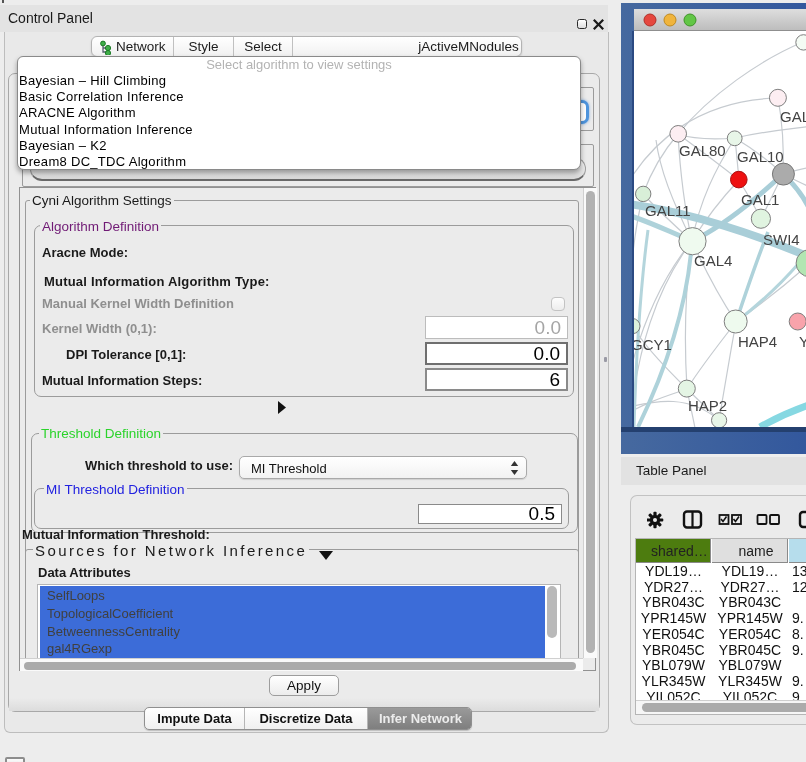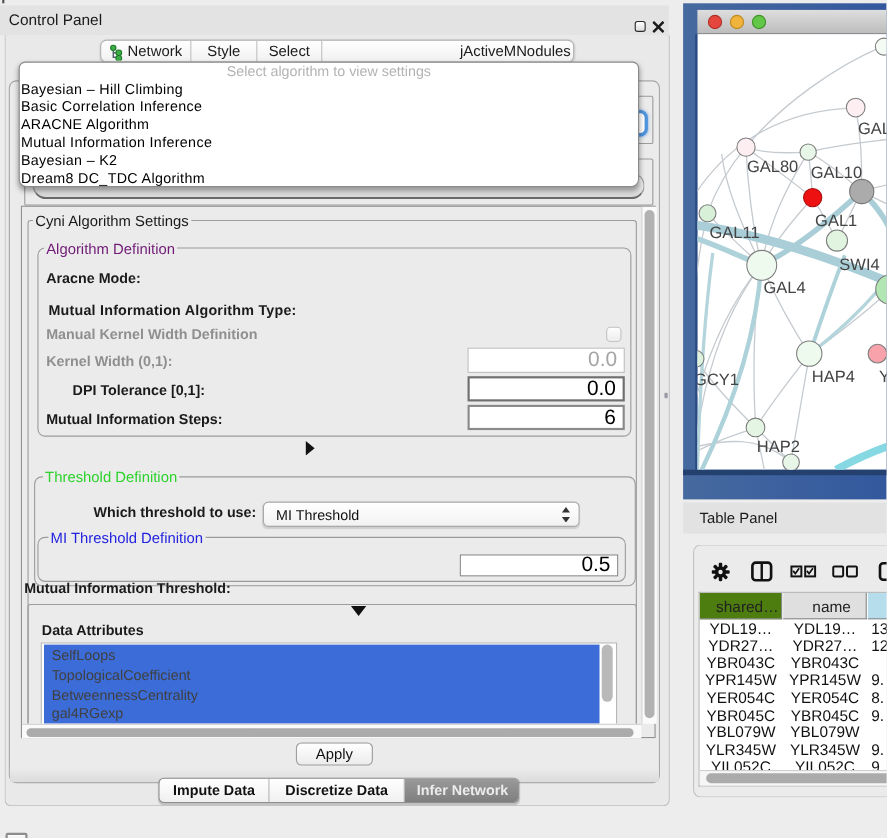--- a/index.html
+++ b/index.html
@@ -87,20 +87,21 @@
     </div>
 
     <div class="tborder" style="left:14px;top:300px;width:535px;height:41px;"></div>
     <div class="tlabel" style="left:24px;top:294px;color:#2222e0;">MI Threshold Definition</div>
     <div class="lab" style="left:2px;top:319px;margin-top:20px;">Mutual Information Threshold:</div>
     <div class="field" style="left:398px;top:316px;width:144px;height:20px;border:1px solid #8a8a8a;color:#000;">
         <span>0.5</span>
       </div>
 
     <div class="tborder" style="left:5px;top:361px;width:554px;height:130px;border-radius:3px;"></div>
+    <div class="tlabel" style="left:13px;top:354px;color:#1a1a1a;font-size:15px;letter-spacing:2.4px;">Sources for Network Inference</div>
     <svg class="abs" style="left:299px;top:363px" width="14" height="9" viewBox="0 0 14 9">
         <path d="M0 0 H14 L7 9 Z" fill="#111"></path>
       </svg>
     <div class="lab" style="left:18px;top:377px;">Data Attributes</div>
 
     <div class="abs" style="left:17px;top:396px;width:524px;height:80px;background:#fff;border:1px solid #b5b5b5;"></div>
     <div class="abs" style="left:20px;top:398px;width:505px;height:72px;background:#3c6cd8;"></div>
     <div class="abs" style="left:27px;top:399px;font-size:13px;line-height:17.75px;color:#404040;">SelfLoops<br>TopologicalCoefficient<br>BetweennessCentrality<br>gal4RGexp</div>
     <div class="abs" style="left:527px;top:398px;width:10px;height:52px;background:#b9b9b9;border-radius:5px;"></div>
   </div>

